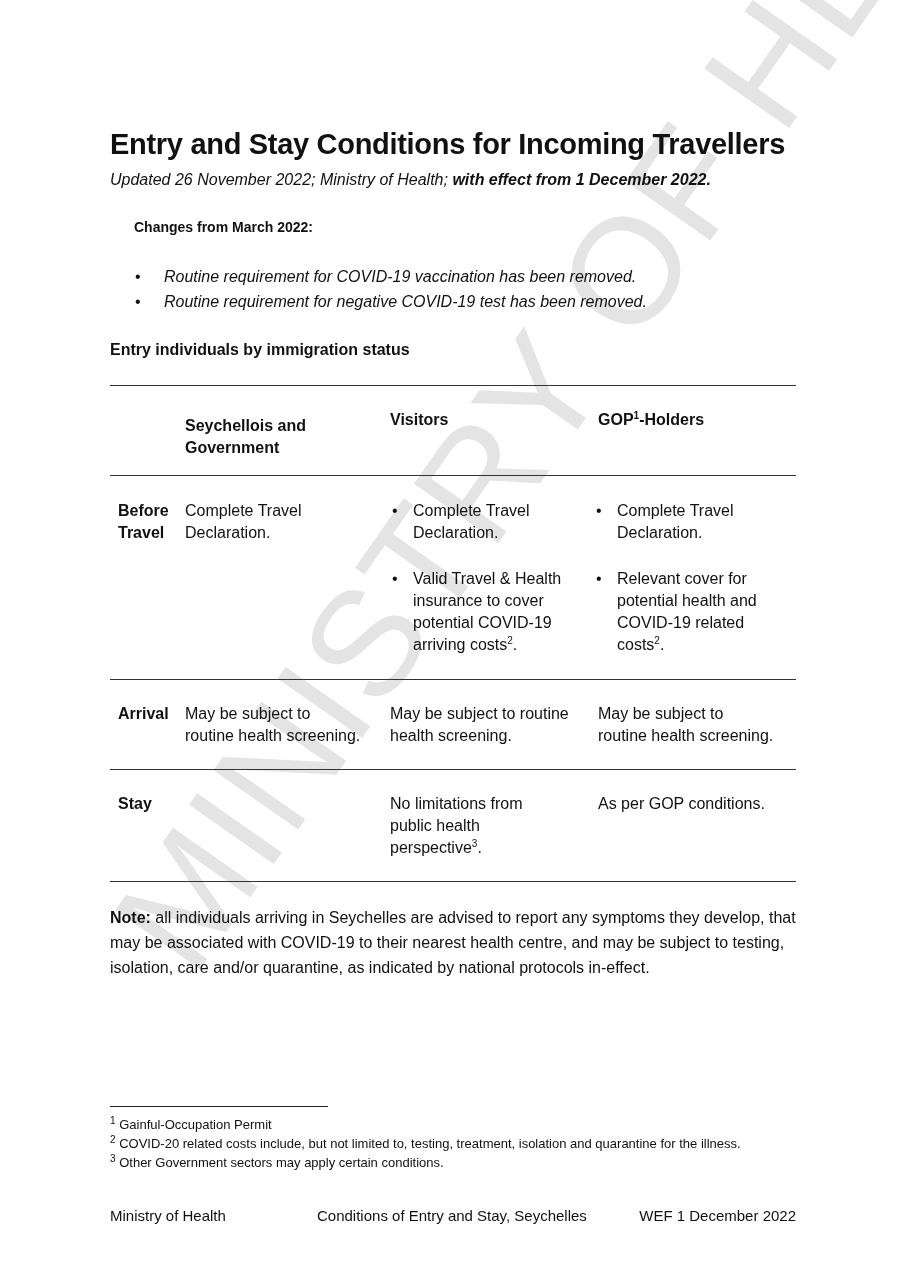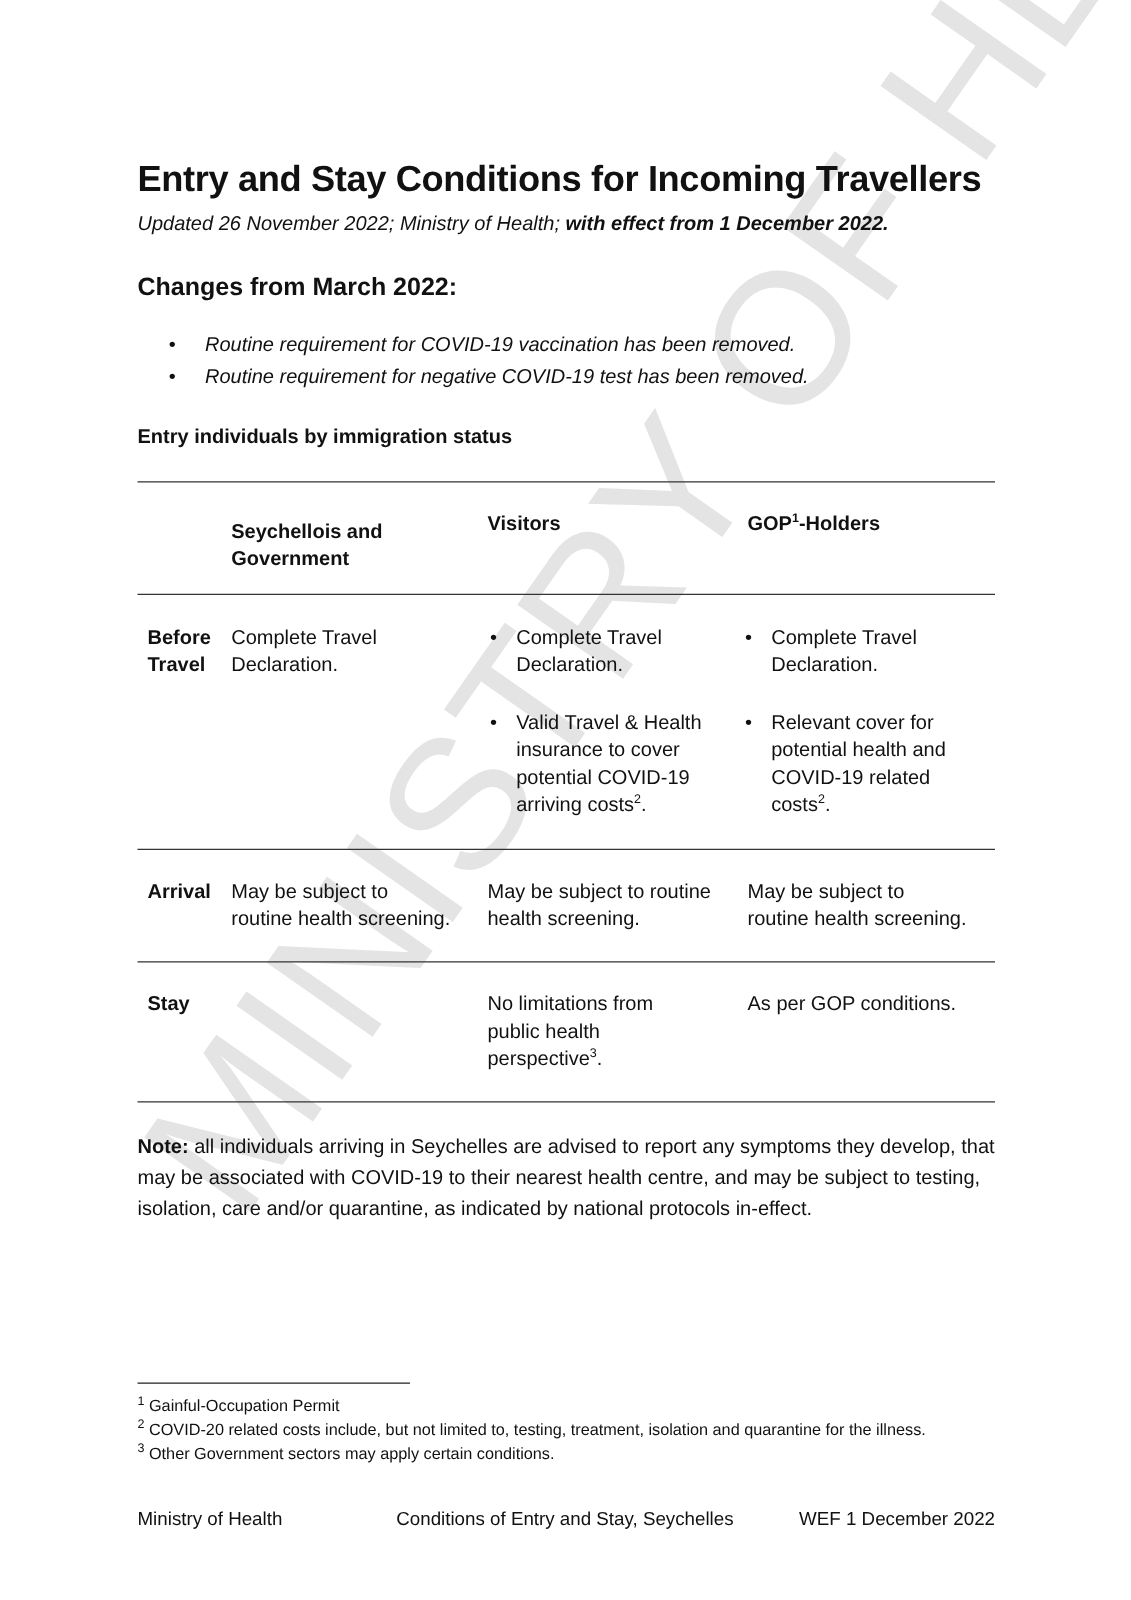--- a/index.html
+++ b/index.html
@@ -2,21 +2,21 @@
 <html><head>
 <meta charset="utf-8">
 <style>
   html, body { margin:0; padding:0; background:#fff; }
   body { width:905px; height:1280px; position:relative; overflow:hidden; font-family:"Liberation Sans", sans-serif; color:#111; }
   .watermark { position:absolute; left:80px; top:560px; font-size:150px; color:#e4e4e4; font-weight:400; transform:rotate(-55deg); transform-origin:left top; white-space:nowrap; letter-spacing:2px; z-index:0; pointer-events:none; top:900px; }
   .content { position:absolute; left:110px; top:0; width:686px; z-index:1; }
   h1 { position:absolute; top:128px; margin:0; font-size:29px; font-weight:700; white-space:nowrap; letter-spacing:-0.3px; }
   .subtitle { position:absolute; top:171px; font-size:16px; font-style:italic; white-space:nowrap; }
   .subtitle b { font-weight:700; }
-  .changes-h { position:absolute; top:219px; font-size:20px; font-weight:700; }
+  .changes-h { position:absolute; top:219px; font-size:14px; font-weight:700;margin-left:24px; }
   ul.changes { position:absolute; top:264px; margin:0; padding-left:54px; font-size:16px; font-style:italic; line-height:25px; list-style:none; }
   ul.changes li { position:relative; white-space:nowrap; }
   ul.changes li::before { content:"•"; position:absolute; left:-29px; font-style:normal; }
   .entry-h { position:absolute; top:341px; font-size:16px; font-weight:700; }
   .rule { position:absolute; left:0; width:686px; border-top:1px solid #333; }
   .cell { position:absolute; font-size:16px; line-height:22px; }
   .hdr { font-weight:700; }
   .rowlabel { font-weight:700; left:8px; }
   .bl { position:absolute; font-size:16px; line-height:22px; padding-left:23px; }
   .bl::before { content:"•"; position:absolute; left:2px; }

